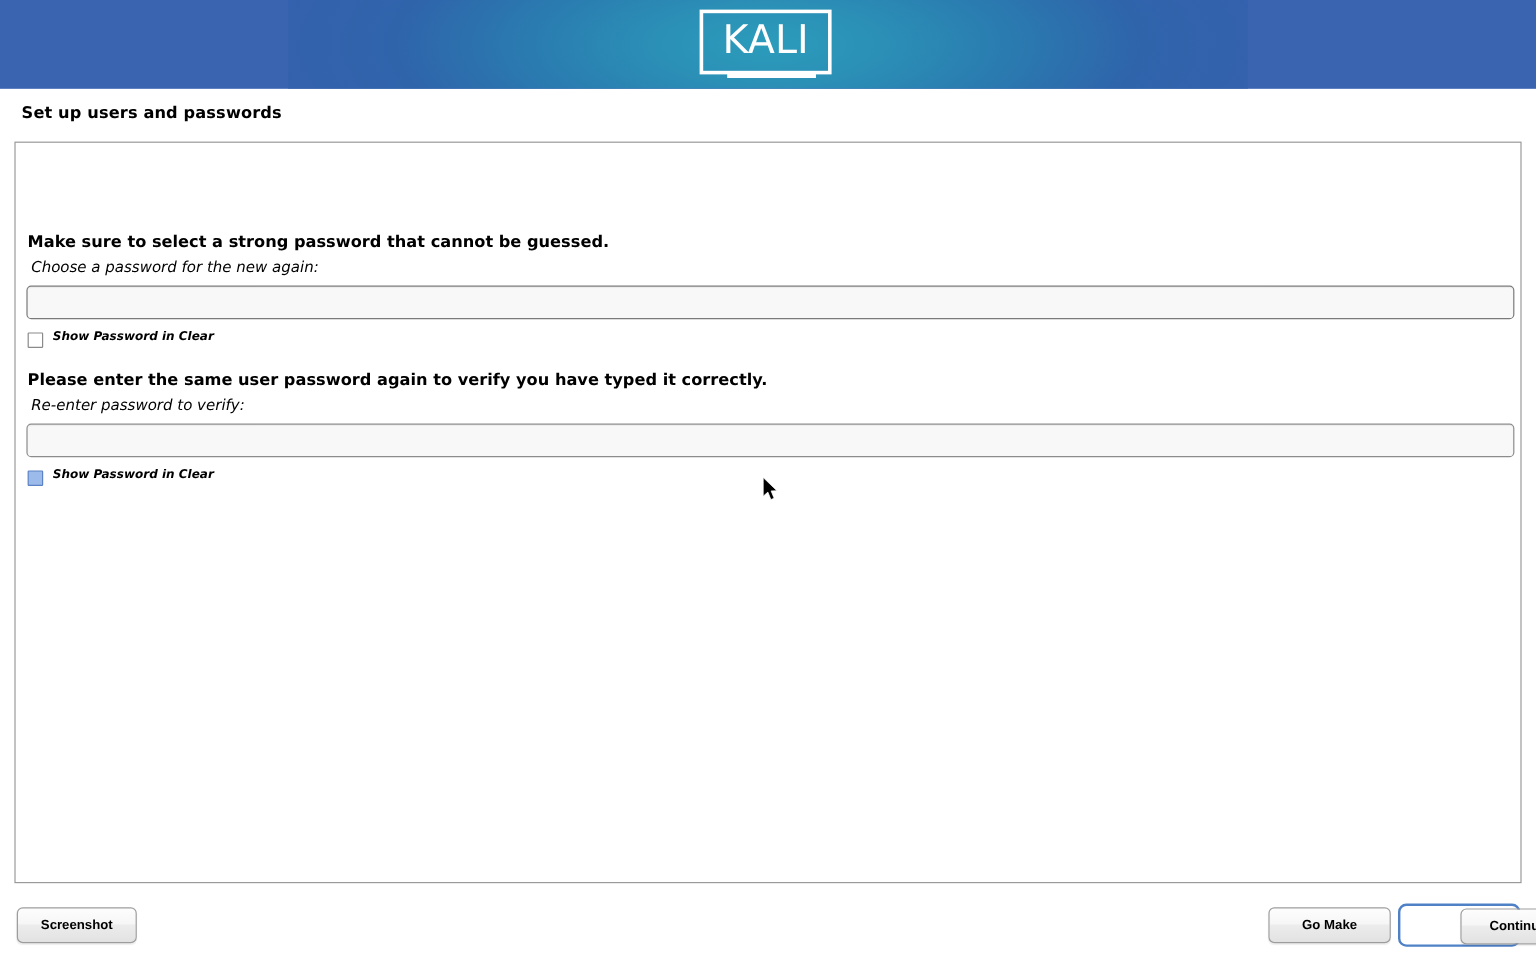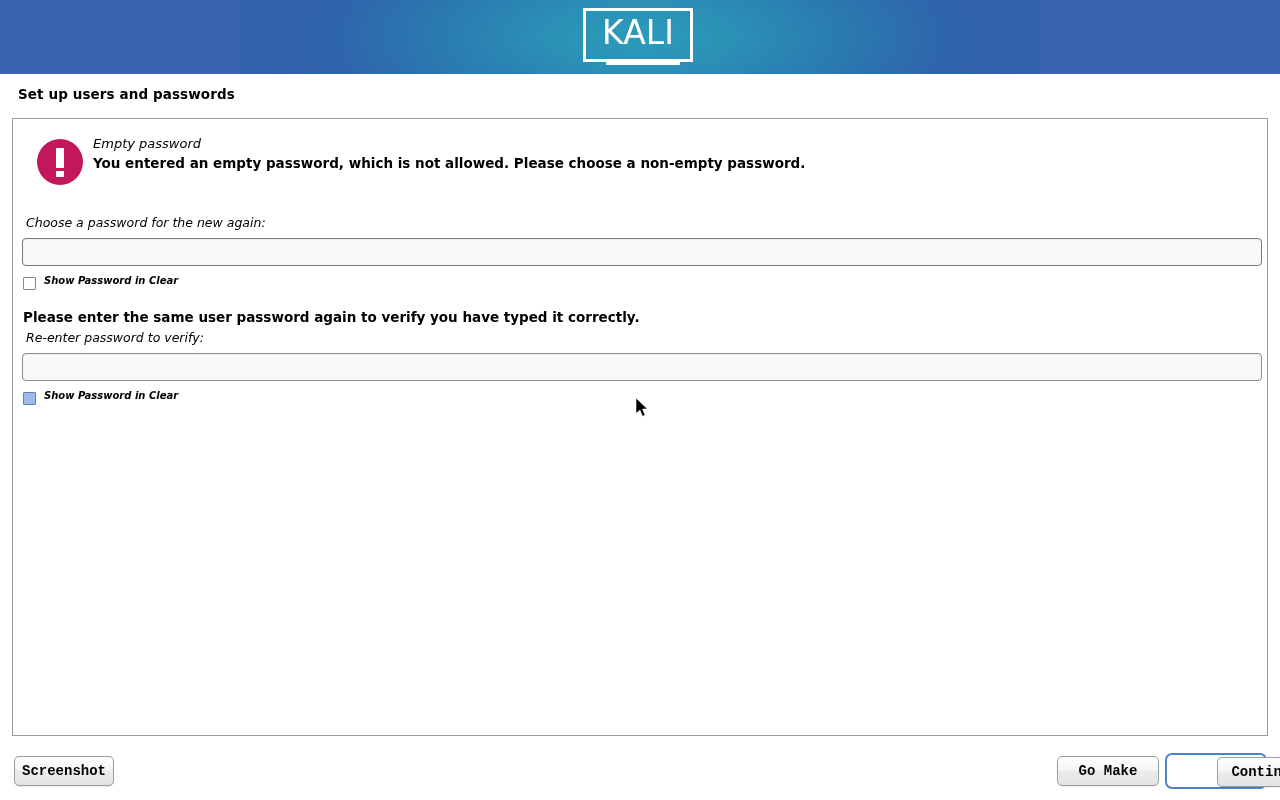--- a/index.html
+++ b/index.html
@@ -225,22 +225,22 @@
   }
 
   
   .btn {
     position: absolute;
     box-sizing: border-box;
     border: 1px solid #9d9d9d;
     border-radius: 5px;
     background: linear-gradient(to bottom, #fdfdfd 0%, #f6f6f6 45%, #ececec 50%, #e2e2e2 100%);
     color: #000000;
-    font-family: Liberation Mono, monospace;
-    font-size: 14px;
+    font-family: Liberation Sans, sans-serif;
+    font-size: 11px;
     font-weight: bold;
     text-align: center;
     cursor: default;
     box-shadow: 0 1px 1px rgba(0,0,0,0.07);
   }
   .btn-screenshot {
     left: 14px;
     top: 756px;
     width: 100px;
     height: 30px;
@@ -295,31 +295,24 @@
       <div class="logo-frame"></div>
       <div class="logo-text">KALI</div>
       <div class="logo-underline"></div>
     </div>
   </div>
 
   <div class="page-title">Set up users and passwords</div>
 
   <div class="panel">
 
-    <div class="error-row">
-      <div class="error-icon">
-        <div class="bang-stem"></div>
-        <div class="bang-dot"></div>
-      </div>
-      <div class="error-title">Empty password</div>
-      <div class="error-message">You entered an empty password, which is not allowed. Please choose a non-empty password.</div>
-    </div>
 
     <div class="form-area">
 
+      <div class="strong-label" style="left:10px; top:75px;">Make sure to select a strong password that cannot be guessed.</div>
 
       <div class="field-label" style="left:13px; top:96px;">Choose a password for the new again:</div>
 
       <input class="text-input" type="password" style="left: 9px; top: 119px; width: 1240px;" placeholder="">
 
       <div class="check-row" style="left:10px; top:158px;">
         <div class="checkbox"></div>
         <div class="check-label">Show Password in Clear</div>
       </div>
 

